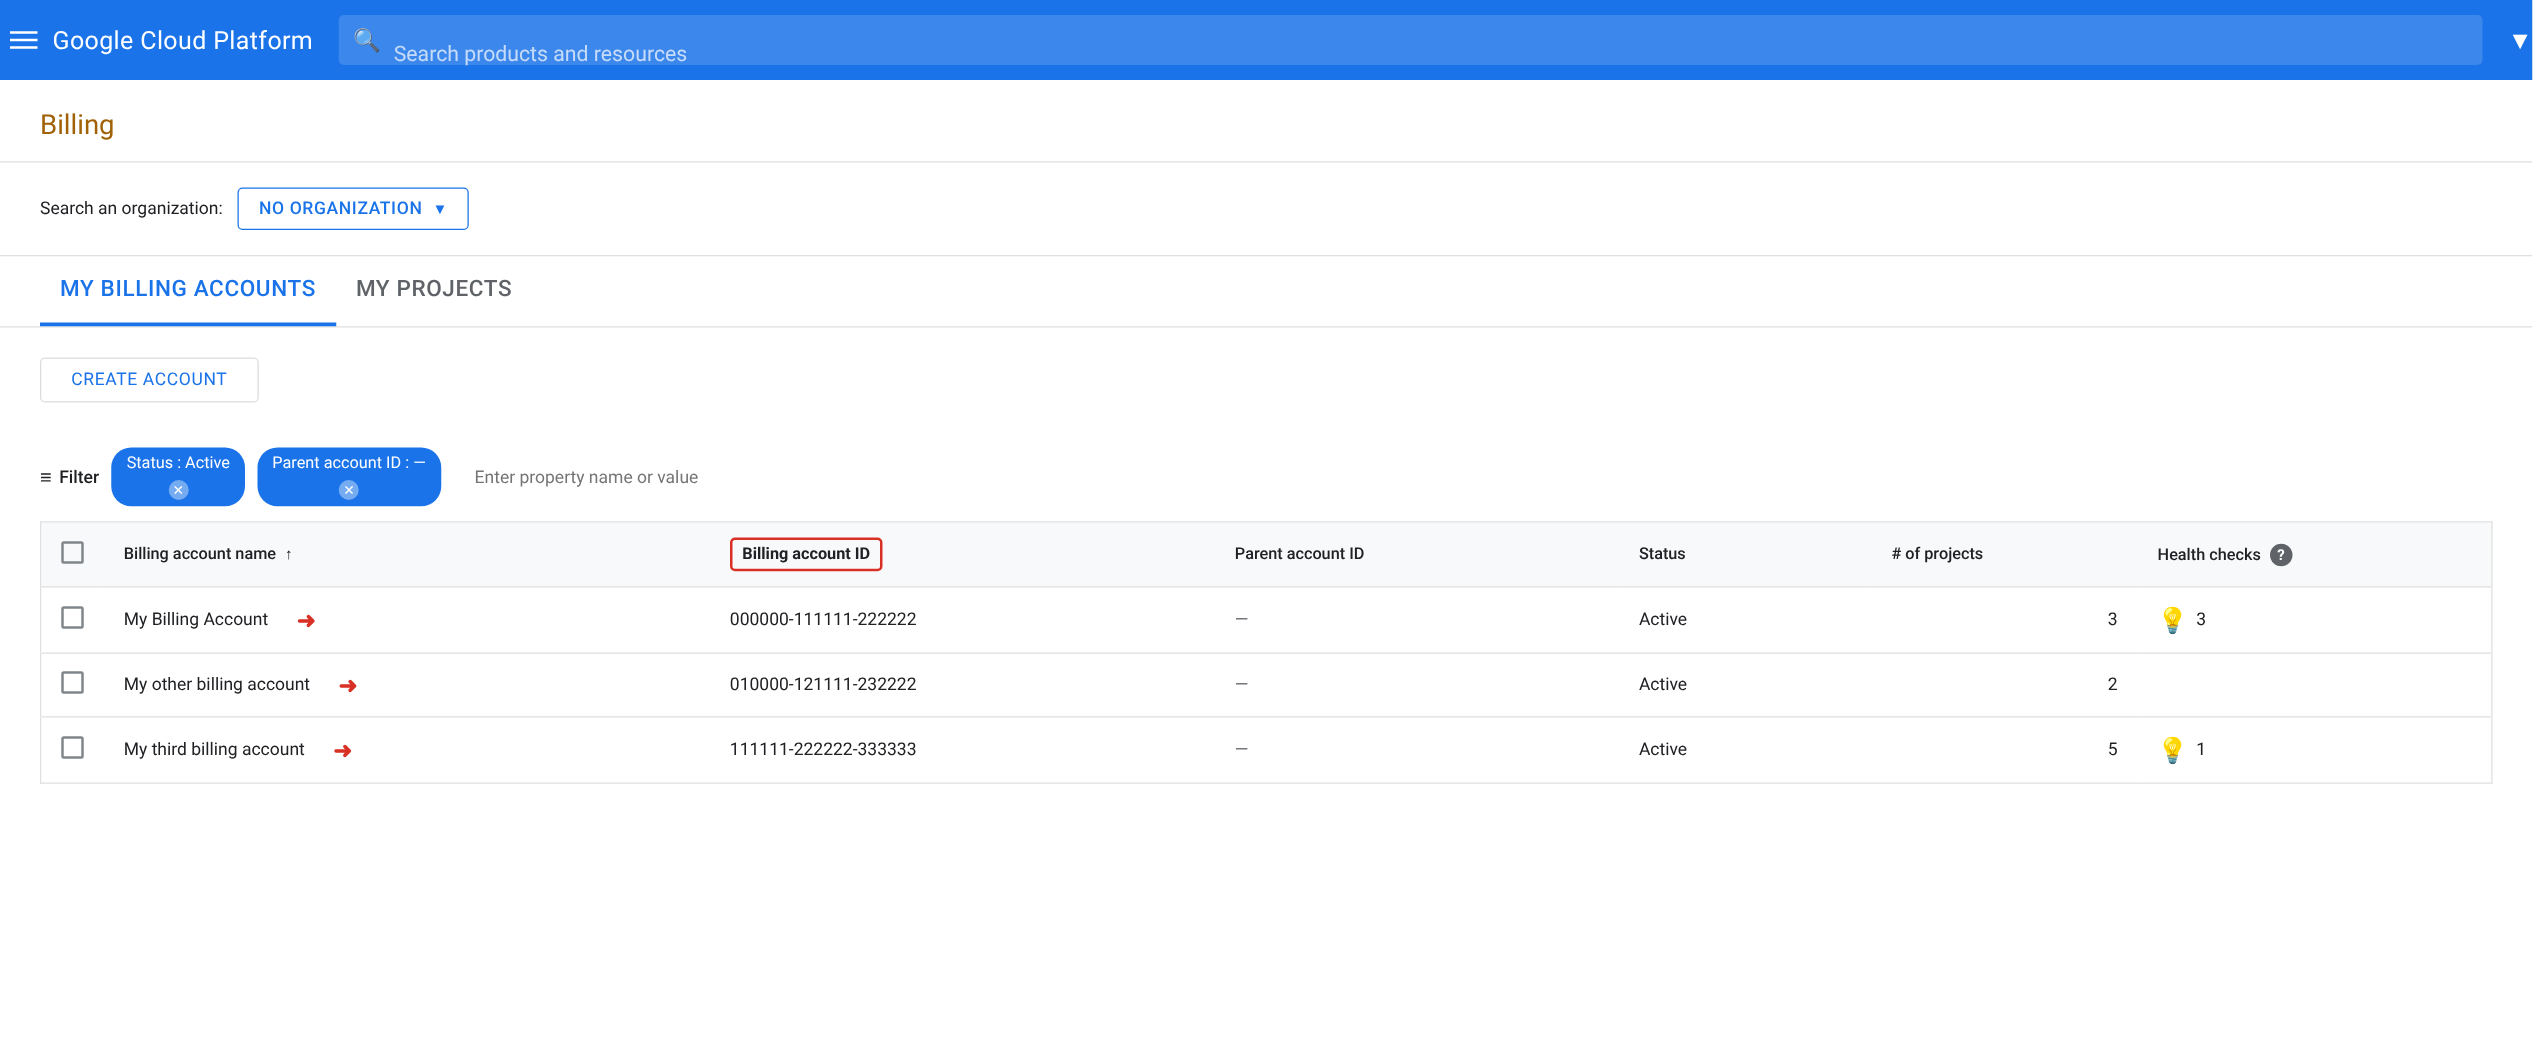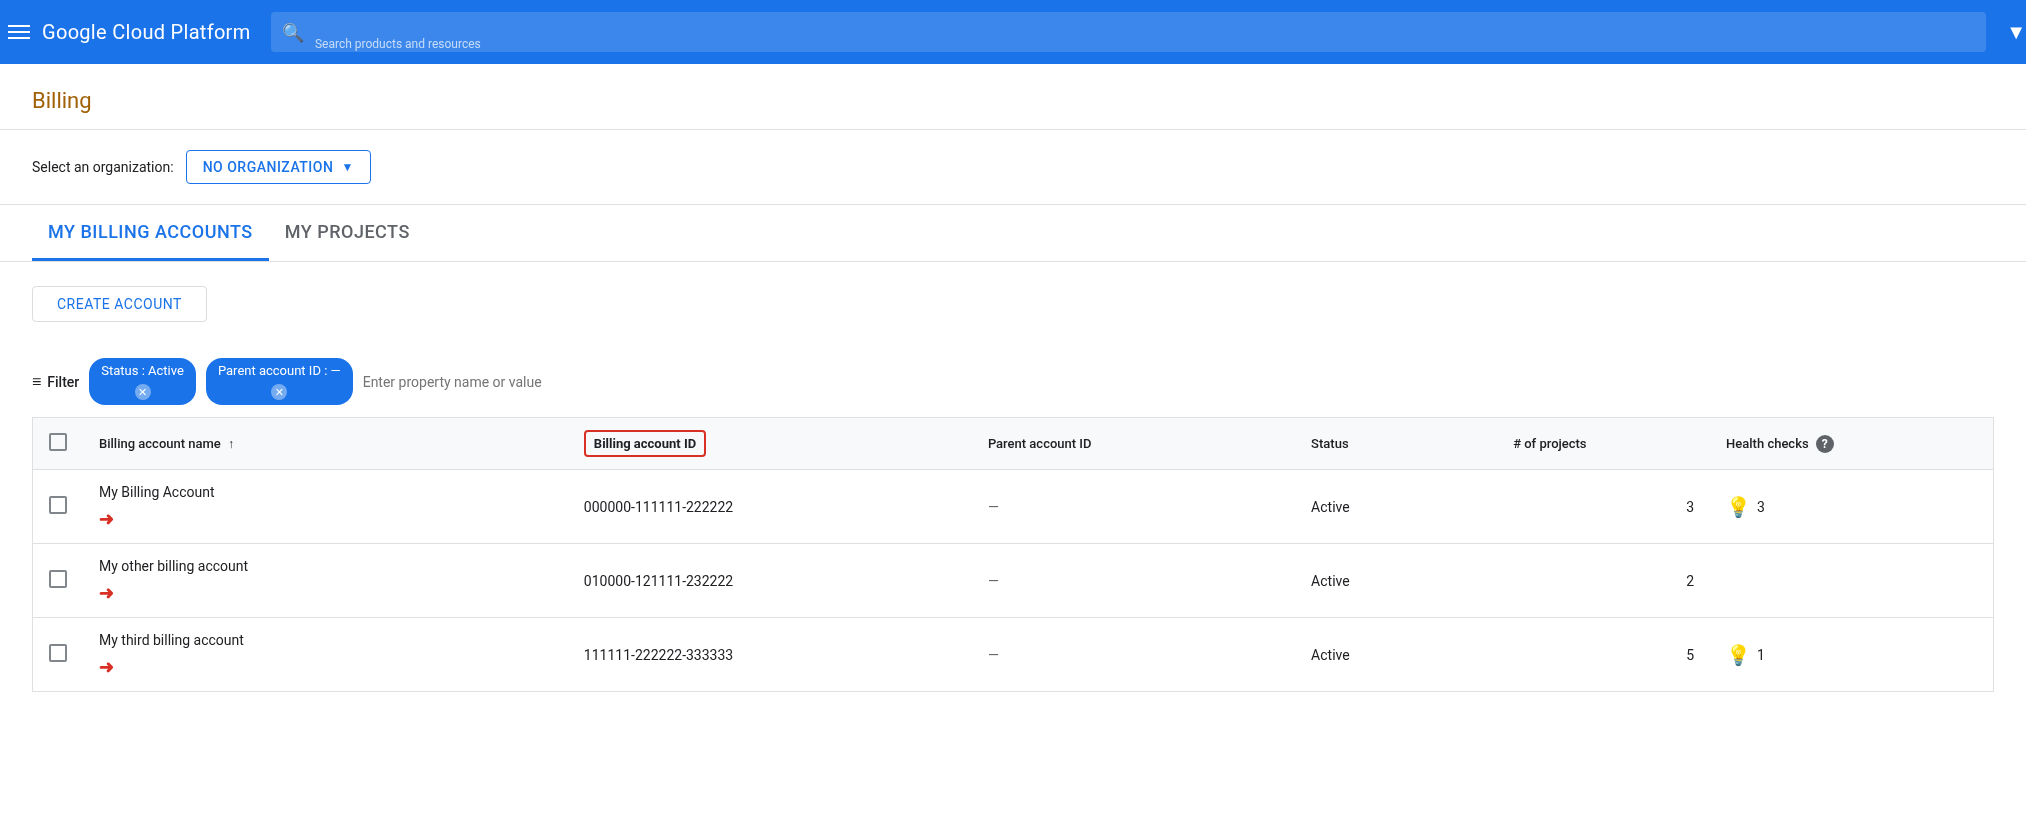--- a/index.html
+++ b/index.html
@@ -48,21 +48,21 @@
       padding: 0 12px;
       gap: 10px;
       cursor: text;
       margin: 0 16px;
     }
     .header-search input {
       background: transparent;
       border: none;
       outline: none;
       color: rgba(255,255,255,0.8);
-      font-size: 12px;
+      font-size: 17px;
       flex: 1;
       margin-top: 24px;
     }
     .header-search input::placeholder { color: rgba(255,255,255,0.7); }
     .search-icon-header { color: rgba(255,255,255,0.8); font-size: 18px; }
     .header-dropdown-arrow {
       color: #fff;
       font-size: 20px;
       margin-left: auto;
       cursor: pointer;
@@ -196,20 +196,21 @@
       font-size: 11px;
       cursor: pointer;
     }
     .filter-input {
       border: none;
       outline: none;
       font-size: 14px;
       color: #404040;
       background: transparent;
       min-width: 200px;
+      margin-left: 17px;
     }
 
     
     .billing-table {
       width: 100%;
       border-collapse: collapse;
       border: 1px solid #e0e0e0;
     }
     .billing-table th {
       background: #f8f9fa;
@@ -255,22 +256,22 @@
       width: 18px;
       height: 18px;
       border: 2px solid #80868b;
       border-radius: 2px;
       display: inline-block;
       cursor: pointer;
     }
 
     .account-name-cell {
       display: flex;
-      gap: 8px;
-      flex-direction: column;
+      align-items: center;
+      gap: 23px;
     }
     .arrow-right {
       color: #d93025;
       font-size: 18px;
       font-weight: bold;
     }
 
     .health-cell {
       display: flex;
       align-items: center;
@@ -327,21 +328,21 @@
   <div class="header-dropdown-arrow">▼</div>
 </header>
 
 <div class="page-content">
 
   <div class="page-title-area">
     <h1 class="page-title">Billing</h1>
   </div>
 
   <div class="org-selector-area">
-    <span class="org-label">Select an organization:</span>
+    <span class="org-label">Search an organization:</span>
     <button class="org-dropdown">
       <span>NO ORGANIZATION</span>
       <span class="org-dropdown-arrow">▼</span>
     </button>
   </div>
 
   <div class="tabs-area">
     <div class="tab active">MY BILLING ACCOUNTS</div>
     <div class="tab">MY PROJECTS</div>
   </div>

